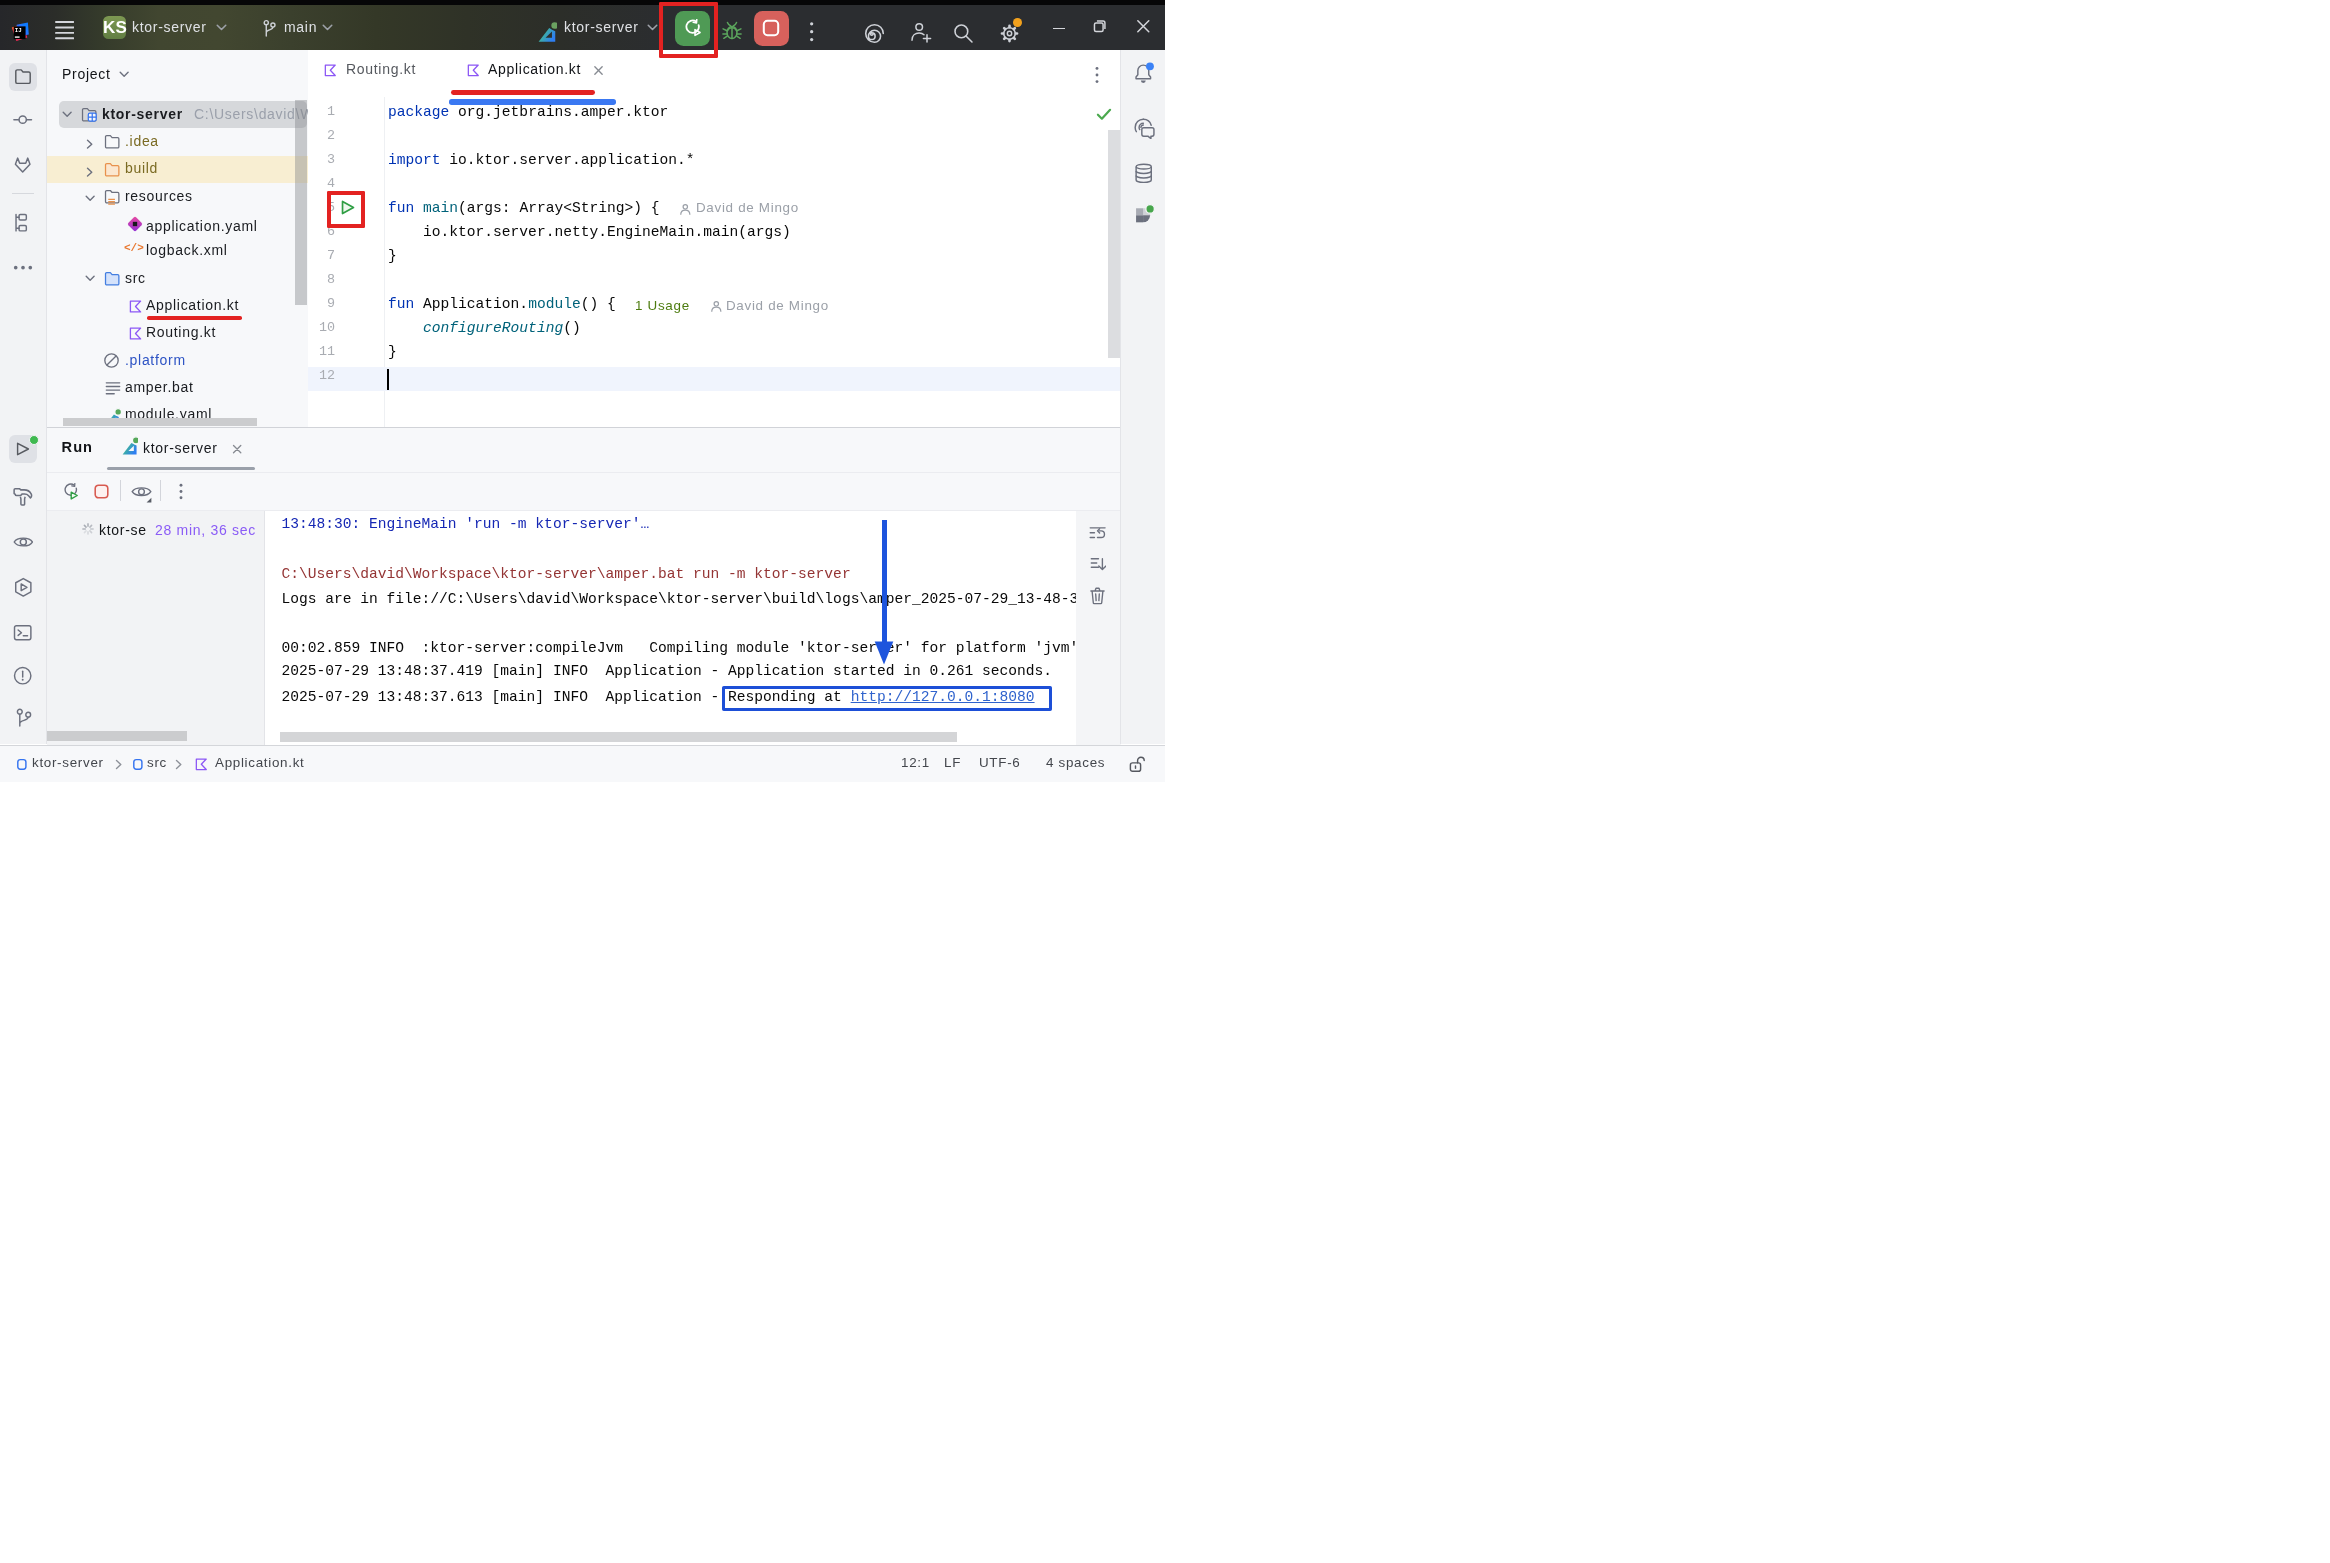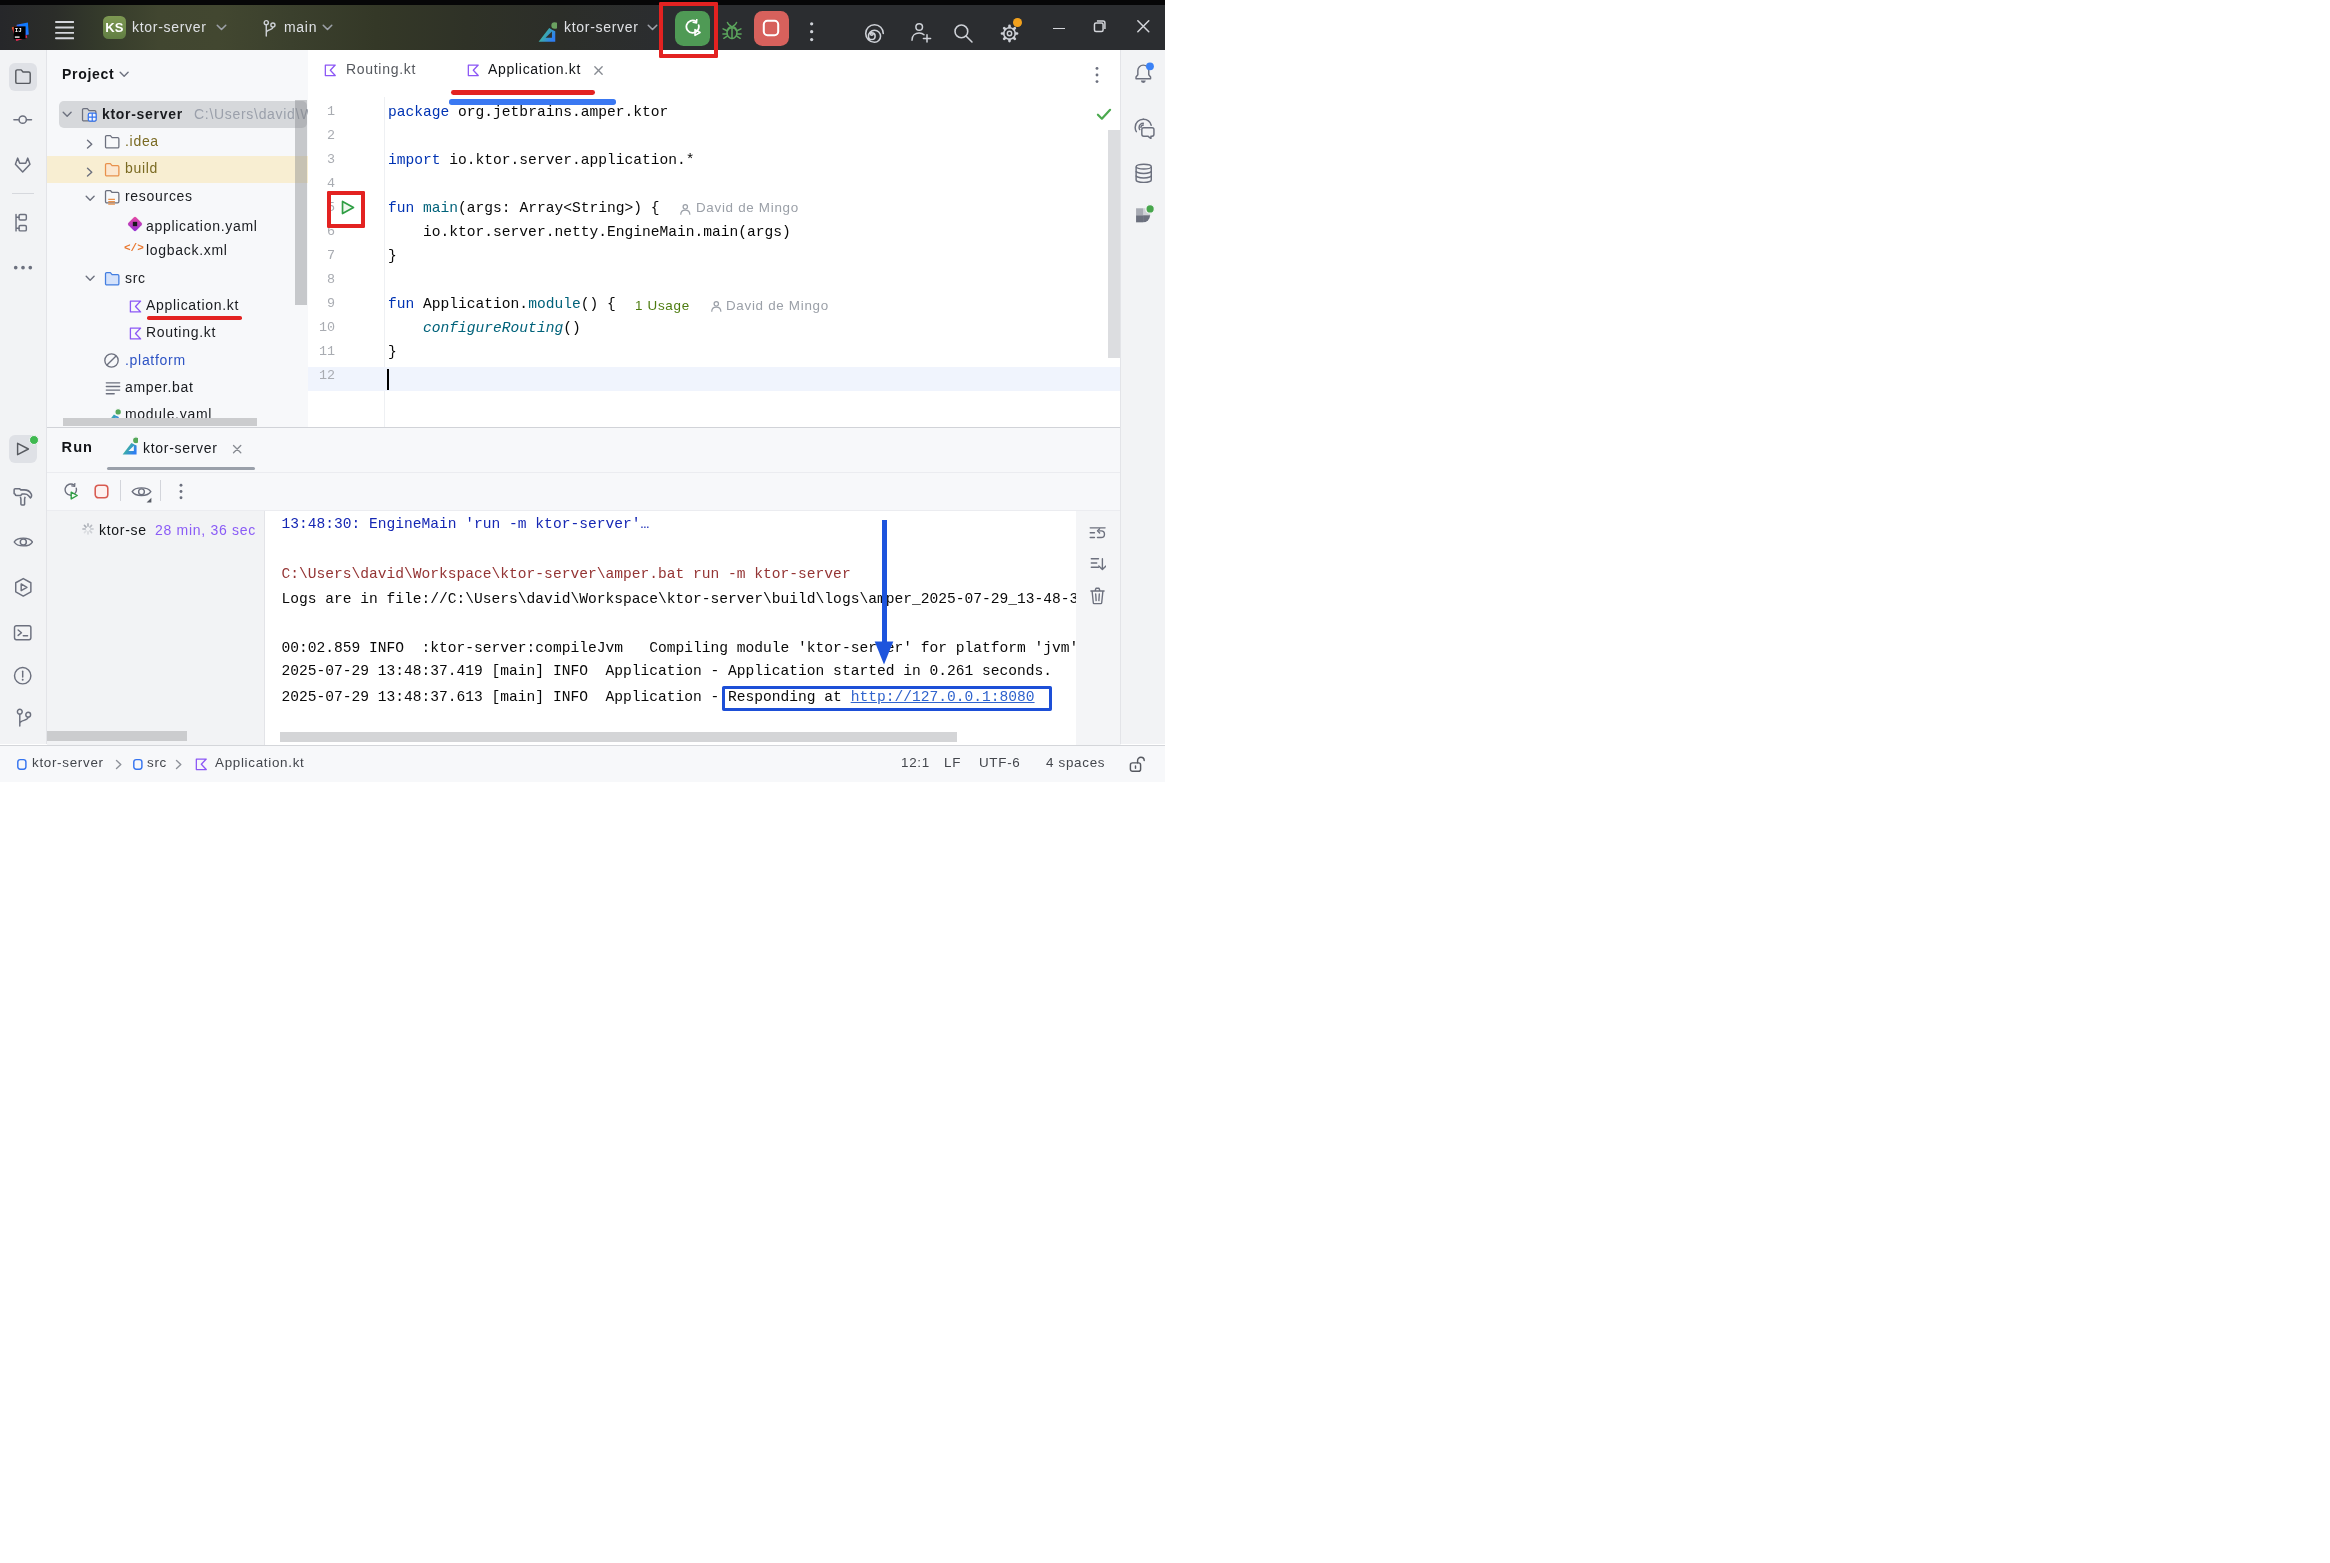--- a/index.html
+++ b/index.html
@@ -36,21 +36,21 @@
 
   <svg class="a" style="left:55px;top:16px" width="19.4" height="20" viewBox="0 0 32 33">
     <g fill="#d5d7db">
           <rect y="0" width="32" height="3.2" rx="1.6"></rect>
           <rect y="9" width="32" height="3.2" rx="1.6"></rect>
           <rect y="18" width="32" height="3.2" rx="1.6"></rect>
           <rect y="27" width="32" height="3.2" rx="1.6"></rect>
         </g>
   </svg>
 
-  <div class="a" style="left:103px;top:11.5px;width:23px;height:23px;border-radius:5.5px;background:linear-gradient(180deg,#7d9852,#617e43);color:#fff;font-weight:bold;font-size:13px;text-align:center;line-height:23px;letter-spacing:0.3px">KS</div>
+  <div class="a" style="left:103px;top:11.5px;width:23px;height:23px;border-radius:5.5px;background:linear-gradient(180deg,#7d9852,#617e43);color:#fff;font-weight:bold;font-size:17px;text-align:center;line-height:23px;letter-spacing:0.3px">KS</div>
   <div class="a" style="left:132px;top:14.6px;font-size:14px;color:#dfe1e5">ktor-server</div>
   <svg class="a" style="left:216px;top:19.4px" width="11" height="7.3" viewBox="0 0 18 12">
         <path d="M2 2 l7 7 7-7" fill="none" stroke="#9da1a8" stroke-width="2.6" stroke-linecap="round" stroke-linejoin="round"></path>
       </svg>
 
   <svg class="a" style="left:262px;top:14.6px" width="14.6" height="19.4" viewBox="0 0 24 32">
     <g fill="none" stroke="#cfd2d7" stroke-width="2.3">
       <circle cx="7" cy="6" r="3.4"></circle>
           <circle cx="18" cy="10" r="3.4"></circle>
       <path d="M7 9.4 V28 M18 13.4 c0 6 -11 3 -11 9" stroke-linecap="round"></path>
@@ -236,21 +236,21 @@
         <g fill="none" stroke="#6c707e" stroke-width="2.4" stroke-linecap="round">
           <circle cx="8" cy="6" r="4"></circle>
           <circle cx="22" cy="11" r="4"></circle>
           <path d="M8 10 V30 M22 15 c0 7 -14 4 -14 11"></path>
         </g>
       </svg>
 </div>
 
 <div class="a" id="projpanel" style="left:47px;top:50px;width:261px;height:377px;background:#f7f8fa;overflow:hidden;font-size:14px;color:#1a1c20">
 
-  <div class="a" style="left:15px;top:16px;font-weight:bold;font-size:14px;color:#121417">Project</div>
+  <div class="a" style="left:15px;top:16px;font-weight:normal;font-size:14px;color:#121417">Project</div>
   <svg class="a" style="left:72px;top:21px" width="10.3" height="6.7" viewBox="0 0 17 11">
         <path d="M2 2 l6.5 6.5 6.5-6.5" fill="none" stroke="#6c707e" stroke-width="2.3" stroke-linecap="round" stroke-linejoin="round"></path>
       </svg>
 
   <div class="a" style="left:11.5px;top:51px;width:248px;height:27px;background:#d6d8db;border-radius:4.9px"></div>
 
   <div class="a" style="left:0;top:106px;width:261px;height:27px;background:#f8eed2"></div>
 
   <svg class="a" style="left:14.6px;top:61px" width="10.3" height="6.7" viewBox="0 0 17 11">
         <path d="M2 2 l6.5 6.5 6.5-6.5" fill="none" stroke="#6c707e" stroke-width="2.3" stroke-linecap="round" stroke-linejoin="round"></path>

